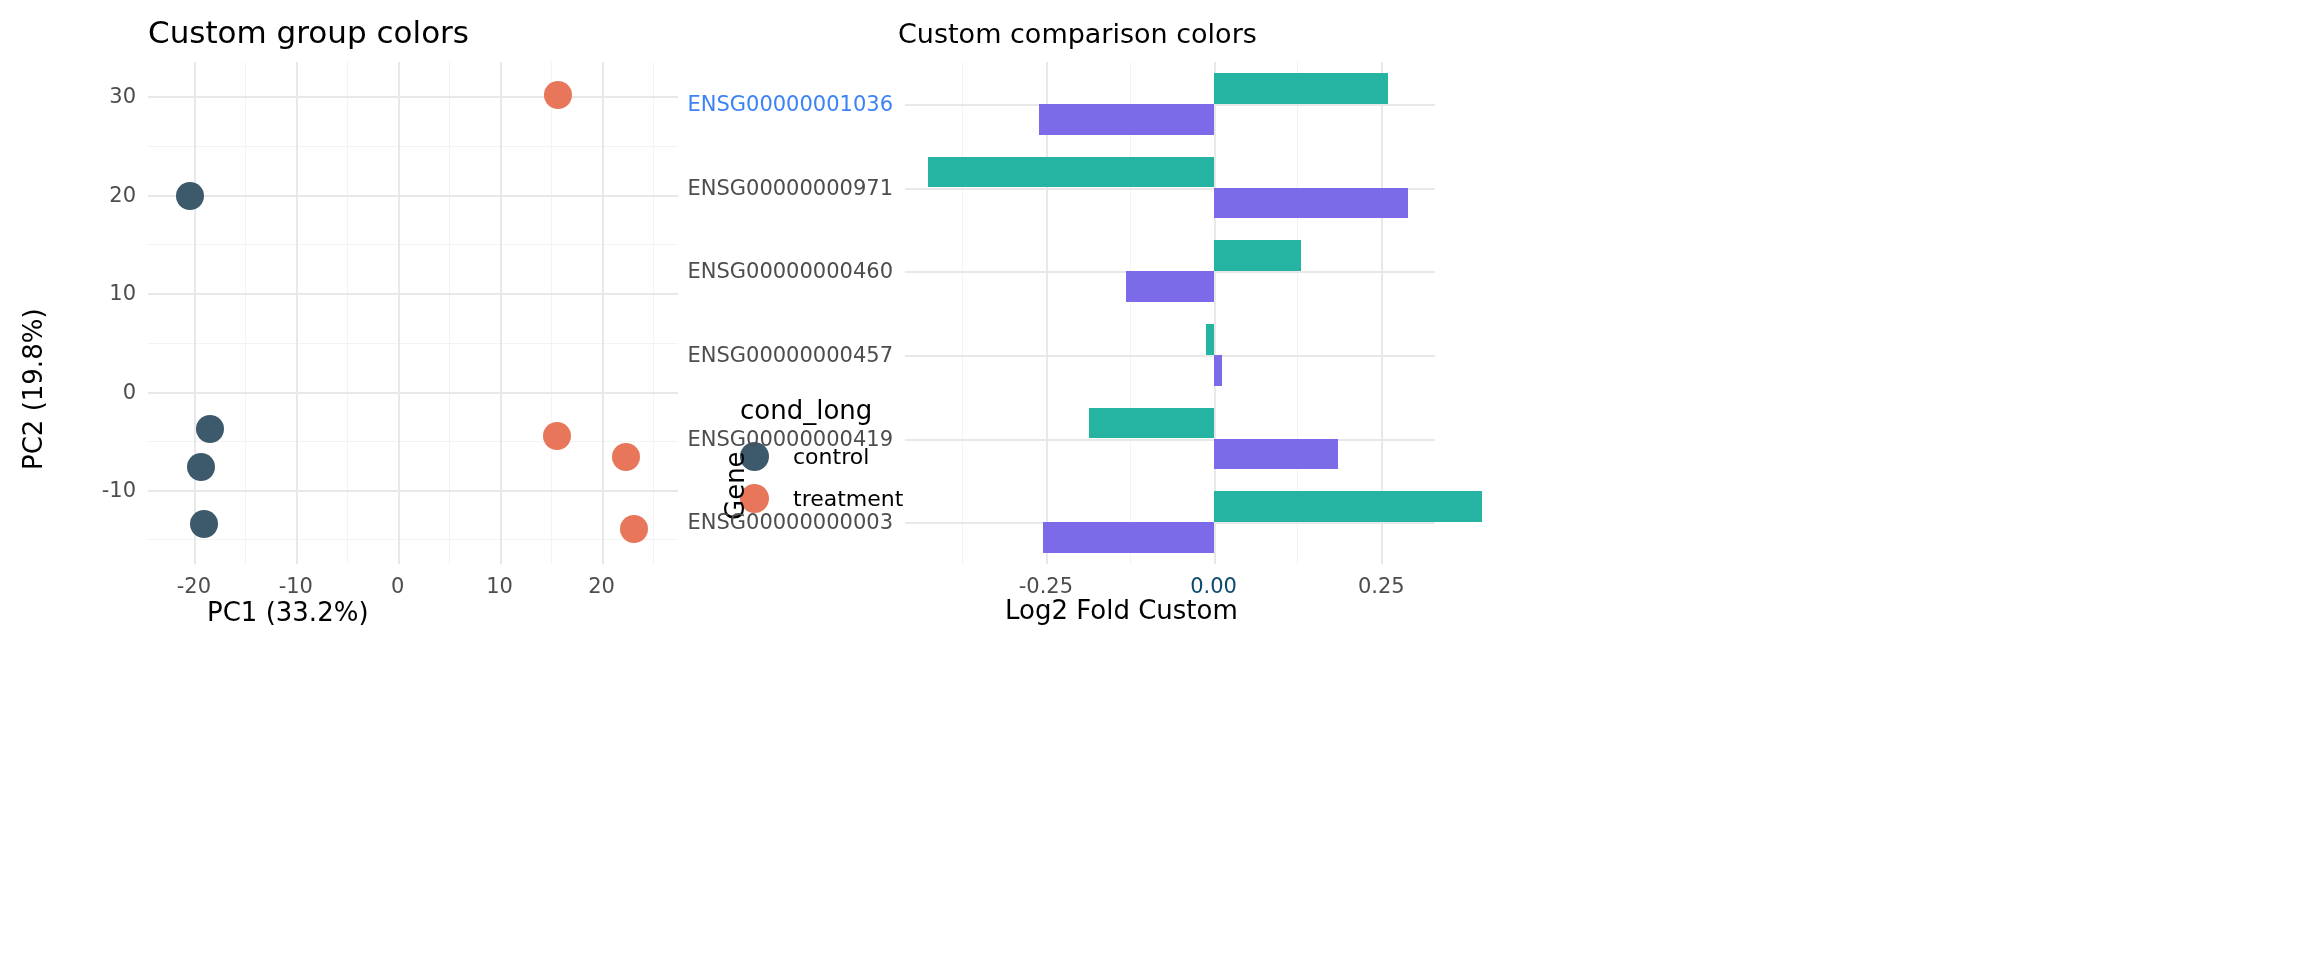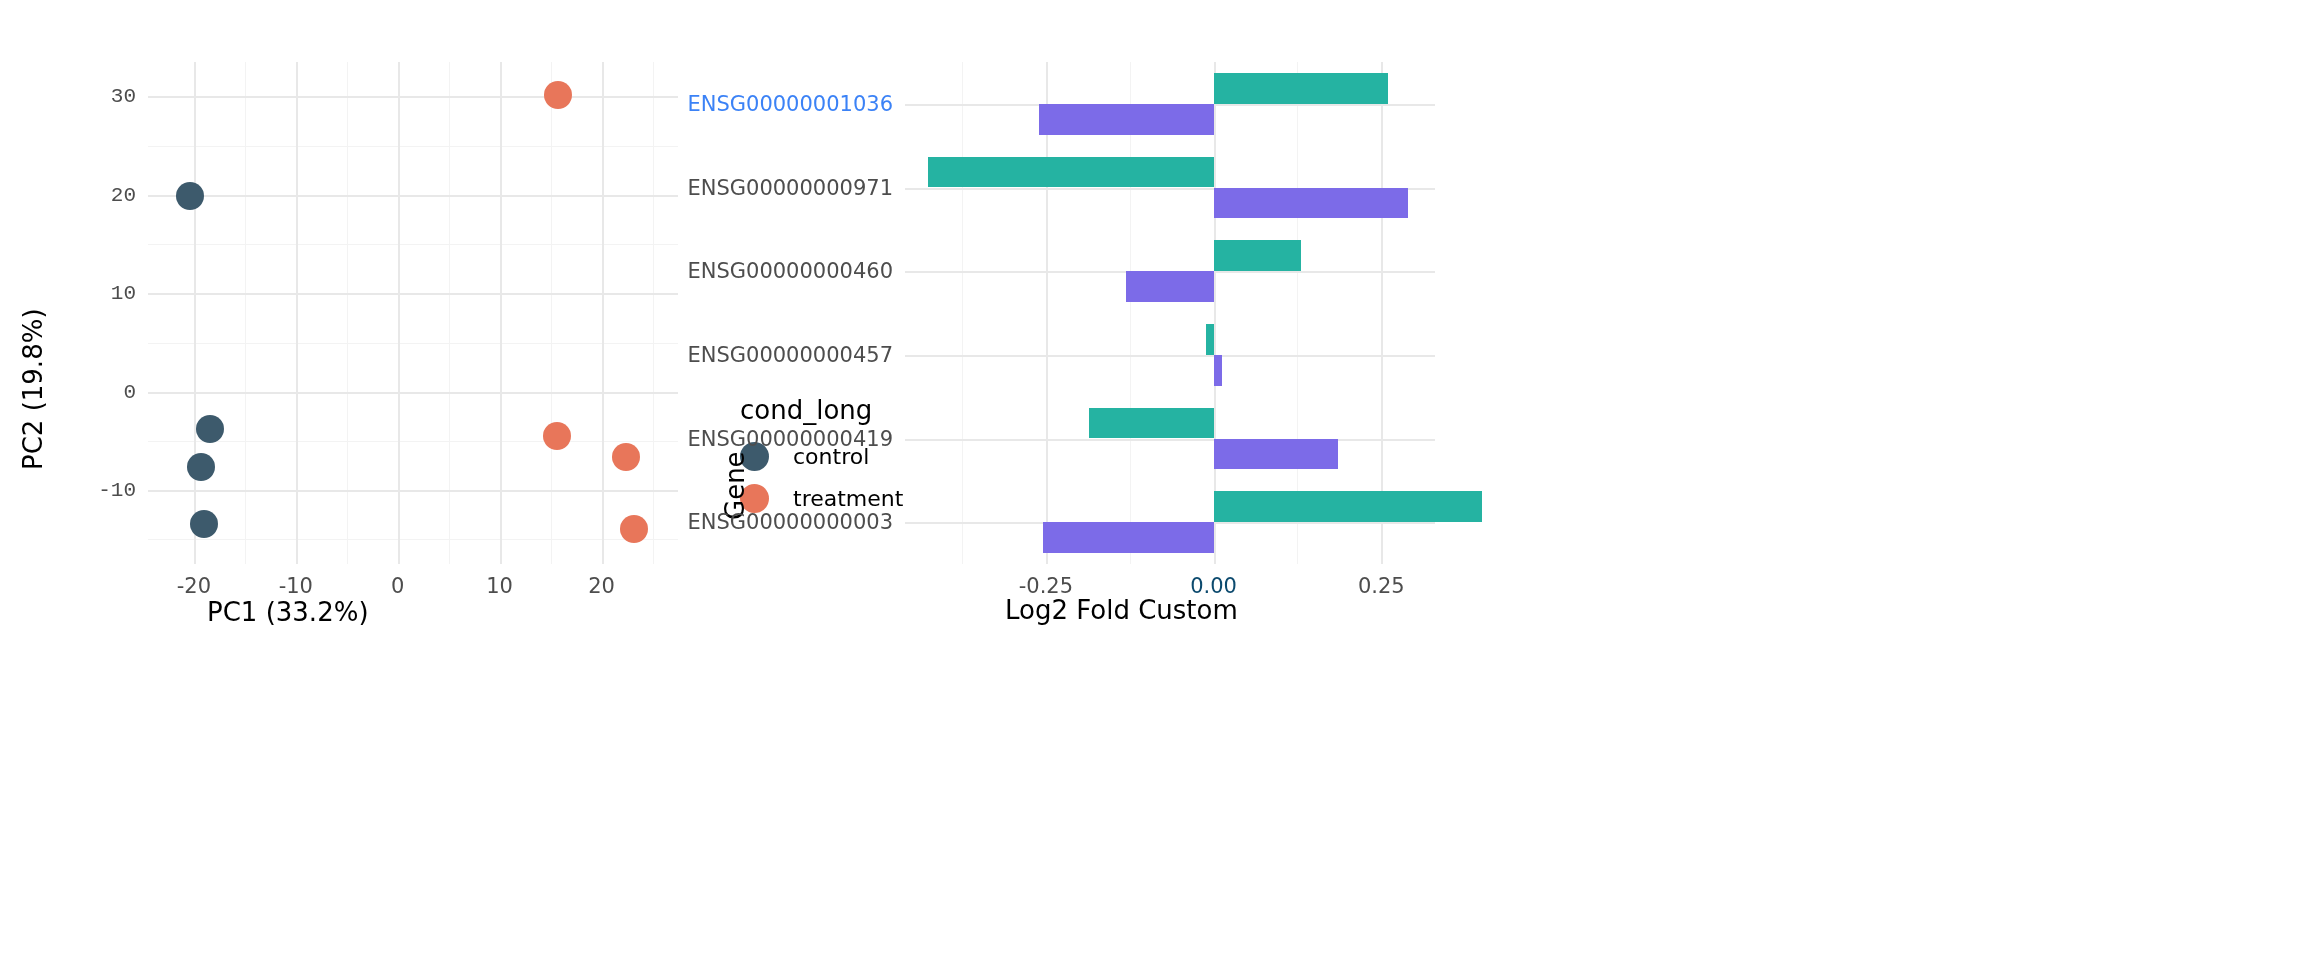--- a/index.html
+++ b/index.html
@@ -14,21 +14,21 @@
   .ptitle{position:absolute;font-size:31px;color:#000;white-space:nowrap;font-weight:400;}
 
   
   .plotarea{position:absolute;background:#ffffff;}
   .gridline{position:absolute;background:#EDEDED;}
   .gridline.major{background:#E9E9E9;}
   .gridline.minor{background:#F4F4F4;}
 
   .axtick{position:absolute;font-size:21px;color:#4D4D4D;white-space:nowrap;}
   .axtick.x{transform:translateX(-50%);}
-  .axtick.y{transform:translateY(-50%);text-align:center;font-family:Liberation Mono, monospace;}
+  .axtick.y{transform:translateY(-50%);text-align:center;}
 
   .axlabel{position:absolute;font-size:26px;color:#000;white-space:nowrap;}
   .axlabel.vert{transform-origin:0 0;transform:rotate(-90deg);}
 
   
   .pt{position:absolute;border-radius:50%;transform:translate(-50%,-50%);}
 
   
   .legend{position:absolute;}
   .legend-title{font-size:26px;color:#000;margin-bottom:10px;white-space:nowrap;}
@@ -40,20 +40,21 @@
   
   .bar{position:absolute;}
   .ylab{position:absolute;font-size:21px;color:#4D4D4D;white-space:nowrap;transform:translateY(-50%);text-align:right;}
 </style>
 </head>
 <body>
 
 <div class="canvas">
 
   <div class="panel panel-left">
+    <div class="ptitle" style="left:148px;top:14px;">Custom group colors</div>
 
     <div class="axlabel vert" style="left:18px;top:470px;">PC2 (19.8%)</div>
 
     <div class="axlabel" style="left:207px;top:597px;">PC1 (33.2%)</div>
 
     <div class="plotarea" id="left-plot" style="left:148px;top:62px;width:530px;height:502px;">
         <div class="gridline minor" style="left: 96.8269px; top: 0px; width: 1px; height: 502px; background: rgb(243, 243, 243);"></div>
         <div class="gridline minor" style="left: 198.75px; top: 0px; width: 1px; height: 502px; background: rgb(243, 243, 243);"></div>
         <div class="gridline minor" style="left: 300.673px; top: 0px; width: 1px; height: 502px; background: rgb(243, 243, 243);"></div>
         <div class="gridline minor" style="left: 402.596px; top: 0px; width: 1px; height: 502px; background: rgb(243, 243, 243);"></div>
@@ -106,20 +107,21 @@
           </div>
           <div class="legend-row">
             <span class="legend-key-circle" style="background: rgb(232, 118, 90);"></span>
             <span class="legend-label">treatment1</span>
           </div>
         </div>
     </div>
   </div>
 
   <div class="panel panel-right">
+    <div class="ptitle" style="left:-132px;top:18px;font-size:27px;">Custom comparison colors</div>
 
     <div class="axlabel vert" style="left:-310px;top:520px;">Gene</div>
     <div class="axlabel" style="left:-25px;top:595px;">Log2 Fold Custom</div>
 
     <div class="plotarea" id="right-plot" style="left:-125px;top:62px;width:530px;height:502px;">
         <div class="gridline minor" style="left: 57.0253px; top: 0px; width: 1px; height: 502px; background: rgb(243, 243, 243);"></div>
         <div class="gridline minor" style="left: 224.747px; top: 0px; width: 1px; height: 502px; background: rgb(243, 243, 243);"></div>
         <div class="gridline minor" style="left: 392.468px; top: 0px; width: 1px; height: 502px; background: rgb(243, 243, 243);"></div>
         <div class="gridline major" style="left: 140.886px; top: 0px; width: 2px; height: 502px; background: rgb(232, 232, 232);"></div>
         <div class="gridline major" style="left: 308.608px; top: 0px; width: 2px; height: 502px; background: rgb(232, 232, 232);"></div>

